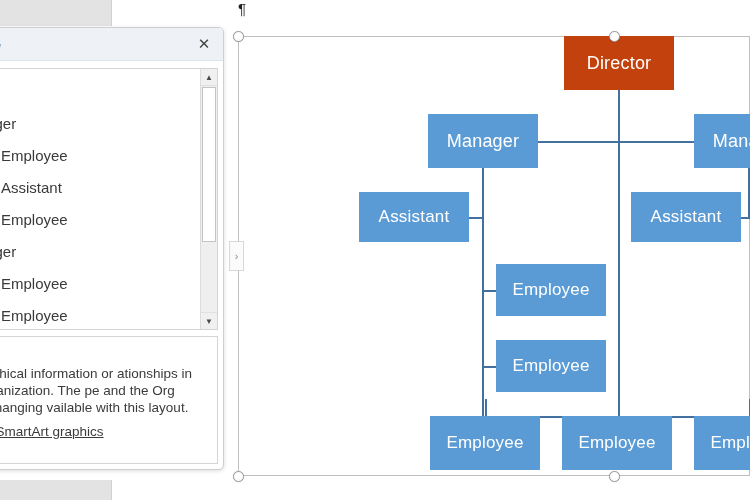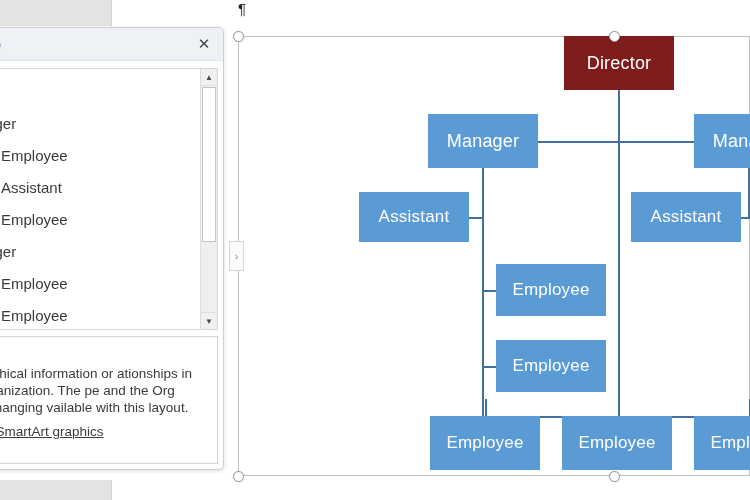--- a/index.html
+++ b/index.html
@@ -160,21 +160,21 @@
       <div class="conn v" style="left: 244px; top: 132px; height: 256px;"></div>
       <div class="conn h" style="left: 231px; top: 181px; width: 14px;"></div>
       <div class="conn h" style="left: 244px; top: 254px; width: 15px;"></div>
       <div class="conn h" style="left: 244px; top: 330px; width: 15px;"></div>
       <div class="conn v" style="left: 510px; top: 132px; height: 50px;"></div>
       <div class="conn h" style="left: 503px; top: 181px; width: 9px;"></div>
       <div class="conn h" style="left: 247px; top: 380px; width: 265px;"></div>
       <div class="conn v" style="left: 247px; top: 363px; height: 18px;"></div>
       <div class="conn v" style="left: 511px; top: 363px; height: 18px;"></div>
       <div class="conn v" style="left: 380px; top: 363px; height: 18px;"></div>
-      <div class="node" style="left: 326px; top: 0px; width: 110px; height: 54px; font-size: 18px; background: #7f1d1d; color: rgb(255, 255, 255);">Director</div>
+      <div class="node" style="left: 326px; top: 0px; width: 110px; height: 54px; font-size: 18px; background: #c2410c; color: rgb(255, 255, 255);">Director</div>
       <div class="node" style="left: 190px; top: 78px; width: 110px; height: 54px; font-size: 18px; background: rgb(91, 155, 213); color: rgb(255, 255, 255);">Manager</div>
       <div class="node" style="left: 456px; top: 78px; width: 110px; height: 54px; font-size: 18px; background: rgb(91, 155, 213); color: rgb(255, 255, 255);">Manager</div>
       <div class="node" style="left: 121px; top: 156px; width: 110px; height: 50px; font-size: 17px; background: rgb(91, 155, 213); color: rgb(255, 255, 255);">Assistant</div>
       <div class="node" style="left: 393px; top: 156px; width: 110px; height: 50px; font-size: 17px; background: rgb(91, 155, 213); color: rgb(255, 255, 255);">Assistant</div>
       <div class="node" style="left: 258px; top: 228px; width: 110px; height: 52px; font-size: 17px; background: rgb(91, 155, 213); color: rgb(255, 255, 255);">Employee</div>
       <div class="node" style="left: 258px; top: 304px; width: 110px; height: 52px; font-size: 17px; background: rgb(91, 155, 213); color: rgb(255, 255, 255);">Employee</div>
       <div class="node" style="left: 192px; top: 380px; width: 110px; height: 54px; font-size: 17px; background: rgb(91, 155, 213); color: rgb(255, 255, 255);">Employee</div>
       <div class="node" style="left: 324px; top: 380px; width: 110px; height: 54px; font-size: 17px; background: rgb(91, 155, 213); color: rgb(255, 255, 255);">Employee</div>
       <div class="node" style="left: 456px; top: 380px; width: 110px; height: 54px; font-size: 17px; background: rgb(91, 155, 213); color: rgb(255, 255, 255);">Employee</div>
     </div>

